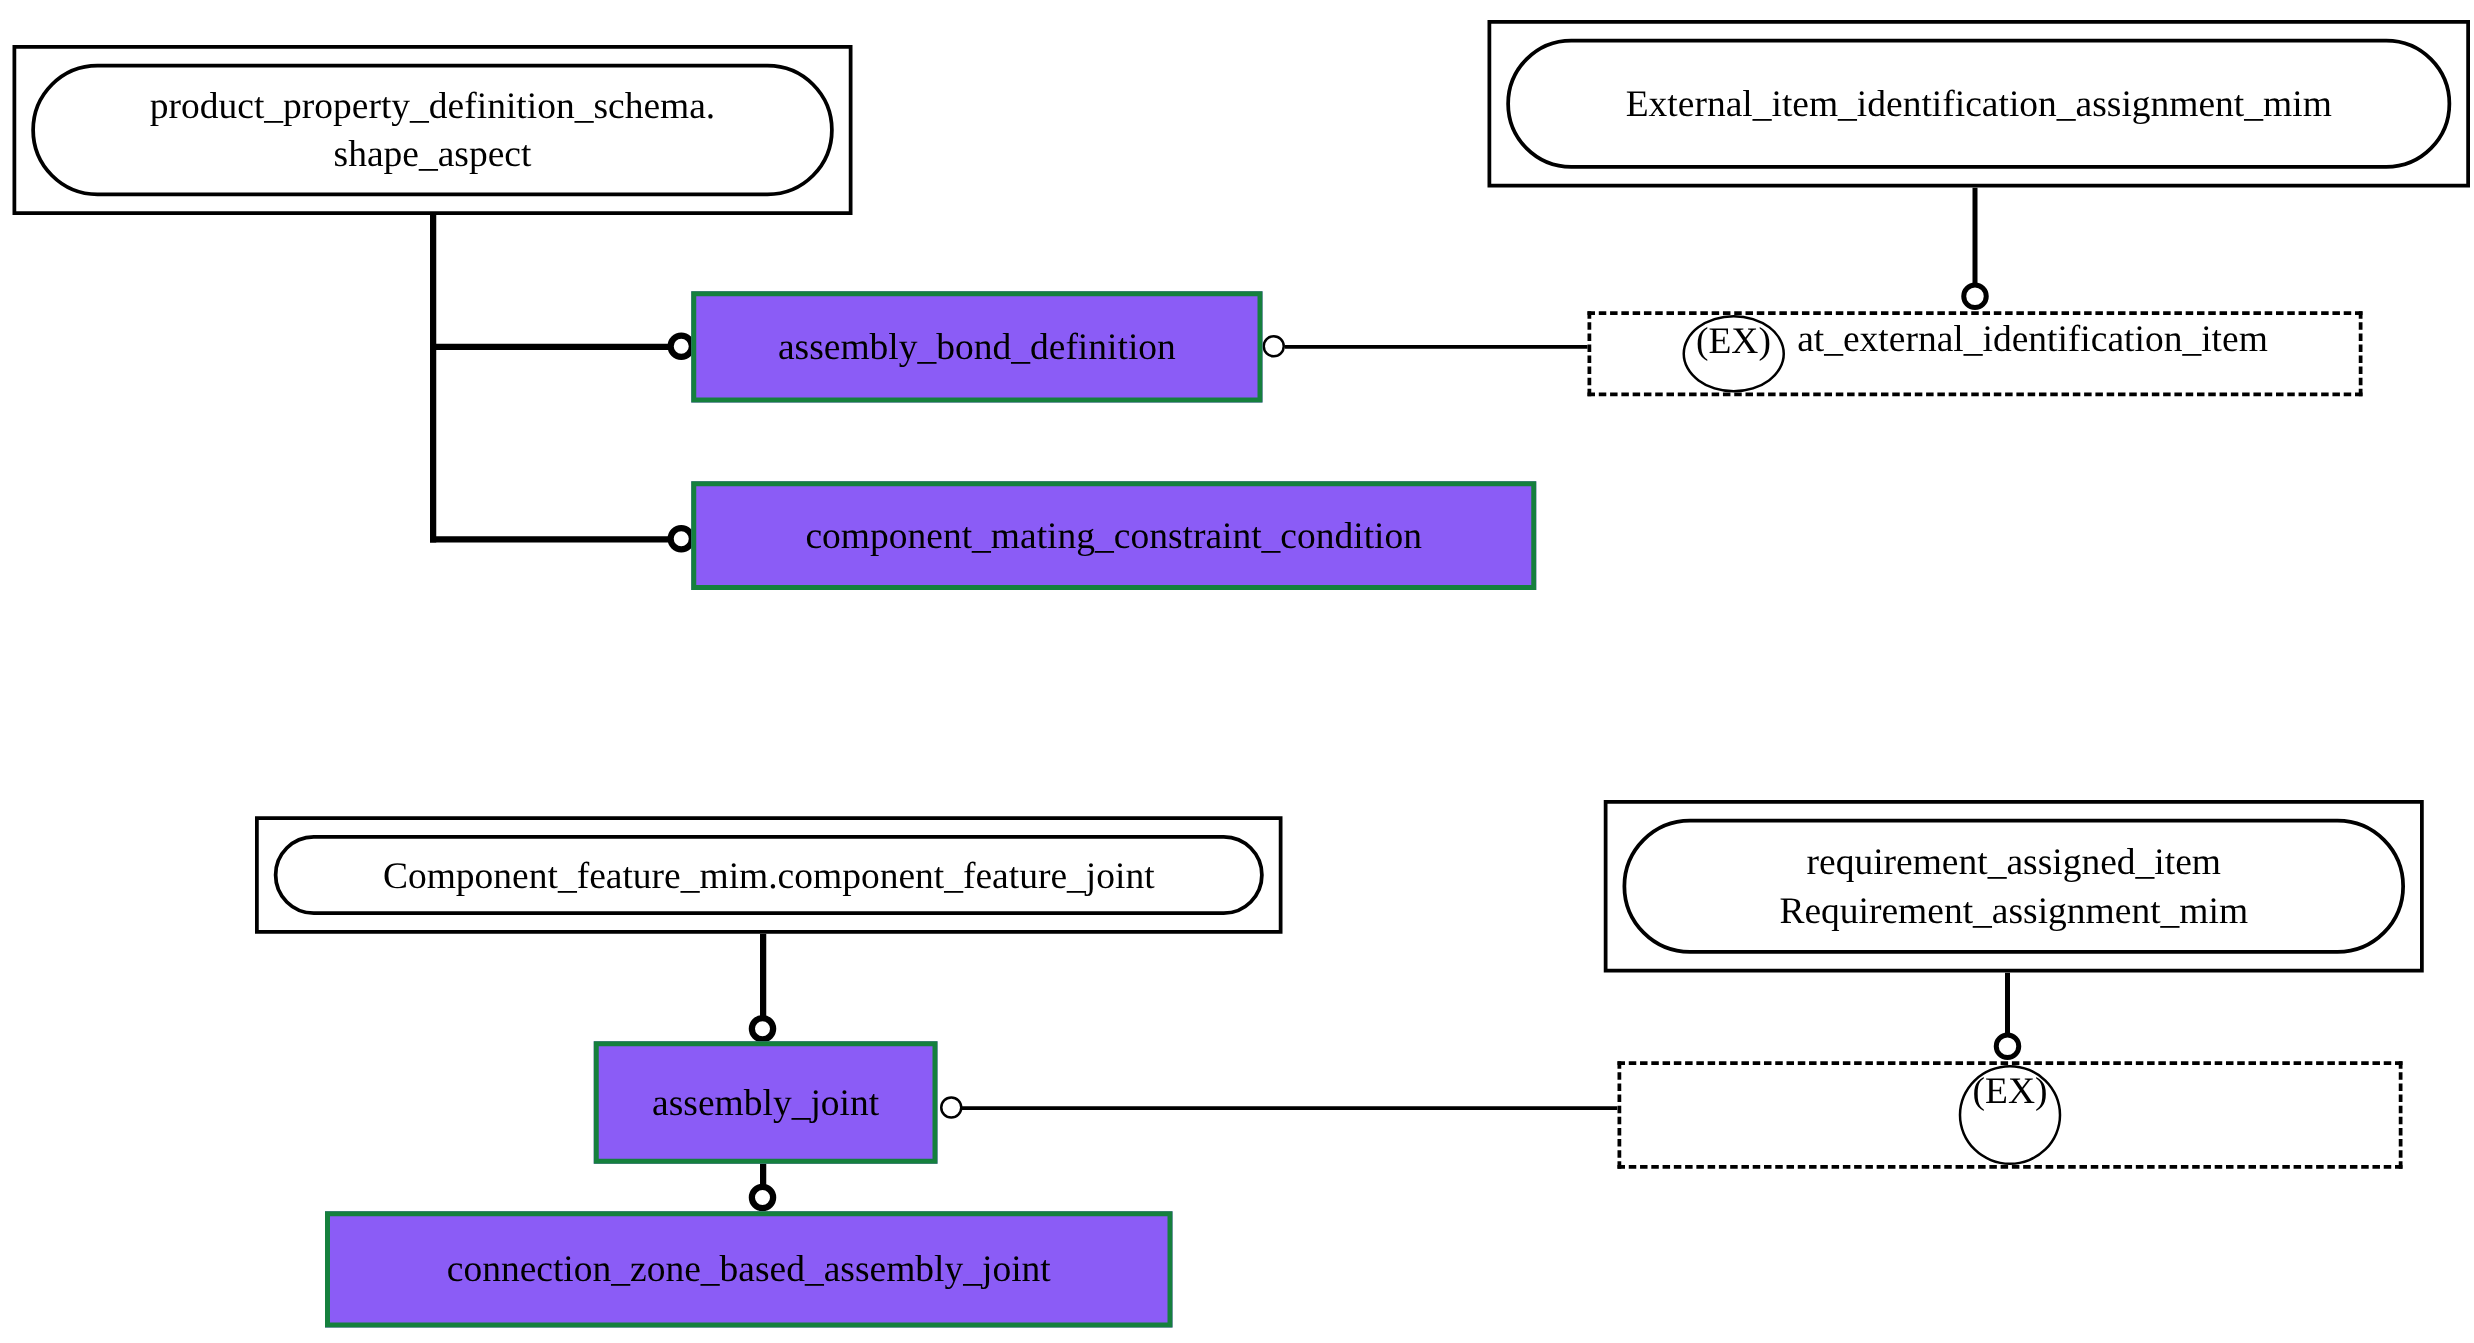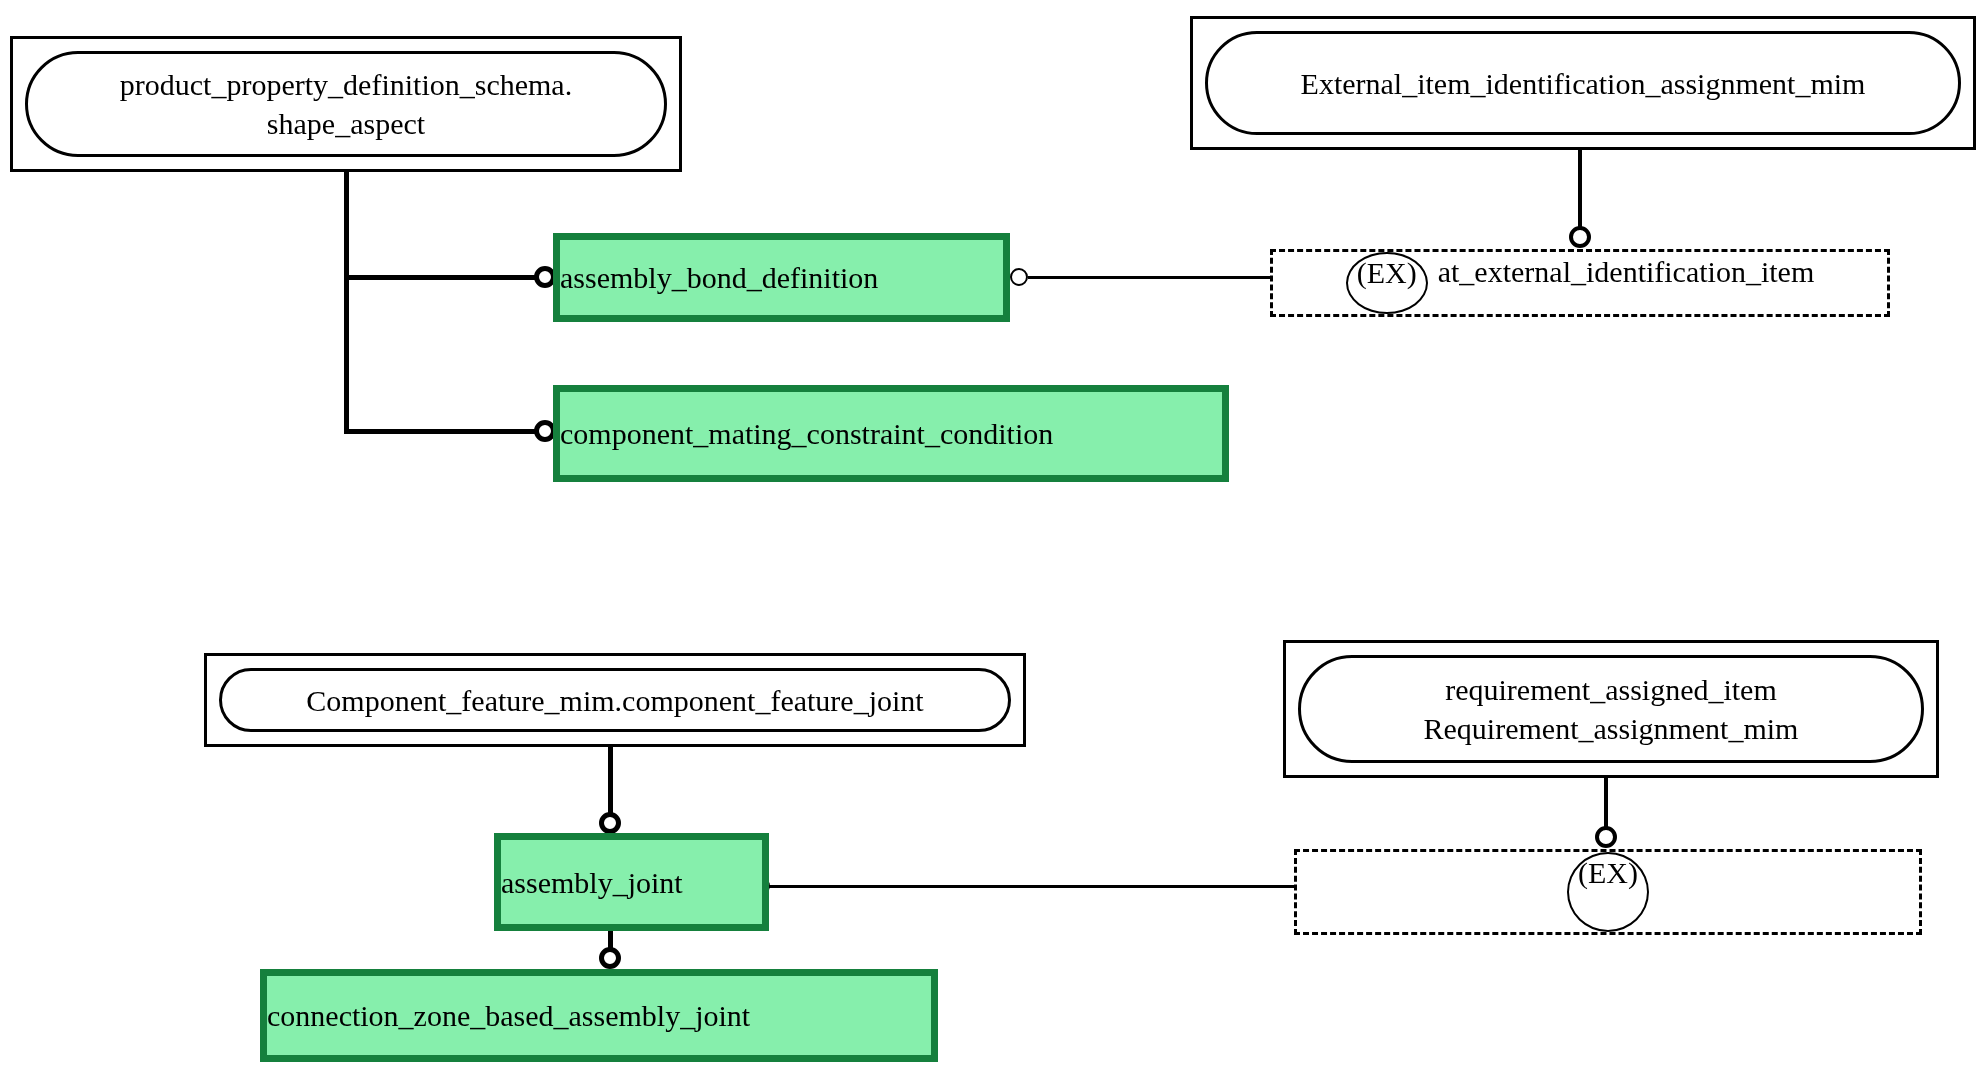--- a/index.html
+++ b/index.html
@@ -13,22 +13,22 @@
   .stadium {
     position:absolute; left:12px; right:12px; top:12px; bottom:12px;
     border:3px solid #000; border-radius:58px;
     display:flex; flex-direction:column; justify-content:center; align-items:center;
   }
   .stadium.single { border-radius:40px; }
   .label {
     font-size:30px; line-height:1.3; text-align:center; white-space:nowrap;
   }
   .entity {
-    position:absolute; border:7px solid #15803d; box-sizing:border-box; background:#86efac;
-    display:flex; align-items:center; 
+    position:absolute; border:4px solid #15803d; box-sizing:border-box; background:#8b5cf6;
+    display:flex; align-items:center; justify-content:center;
   }
   .dashedbox {
     position:absolute; border:3px dashed #000; box-sizing:border-box; background:#fff;
     display:flex; justify-content:center; gap:10px;
   }
   .ex-badge {
     display:inline-block; border:2px solid #000; border-radius:50%;
     padding:0 9px; font-size:30px; line-height:1.25;
   }
   .line { position:absolute; background:#000; }
@@ -79,21 +79,21 @@
   <div class="rect" style="left:1190px; top:16px; width:786px; height:134px;">
     <div class="stadium">
       <span class="label">External_item_identification_assignment_mim</span>
     </div>
   </div>
 
   <div class="entity" style="left:553px; top:233px; width:457px; height:89px;">
     <span class="label">assembly_bond_definition</span>
   </div>
 
-  <div class="entity" style="left:553px; top:385px; width:676px; height:97px;">
+  <div class="entity" style="left:553px; top:385px; width:676px; height:87px;">
     <span class="label">component_mating_constraint_condition</span>
   </div>
 
   <div class="dashedbox" style="left:1270px; top:249px; width:620px; height:68px;">
     <span class="ex-badge">(EX)</span>
     <span class="label">at_external_identification_item</span>
   </div>
 
   <div class="rect" style="left:204px; top:653px; width:822px; height:94px;">
     <div class="stadium single">
@@ -101,21 +101,21 @@
     </div>
   </div>
 
   <div class="rect" style="left:1283px; top:640px; width:656px; height:138px;">
     <div class="stadium">
       <span class="label">requirement_assigned_item</span>
       <span class="label">Requirement_assignment_mim</span>
     </div>
   </div>
 
-  <div class="entity" style="left:475px; top:833px; width:275px; height:98px;margin-left:19px;">
+  <div class="entity" style="left:475px; top:833px; width:275px; height:98px;">
     <span class="label">assembly_joint</span>
   </div>
 
   <div class="dashedbox" style="left:1294px; top:849px; width:628px; height:86px;">
     <span class="ex-badge">(EX)</span>
   </div>
 
   <div class="entity" style="left:260px; top:969px; width:678px; height:93px;">
     <span class="label">connection_zone_based_assembly_joint</span>
   </div>

